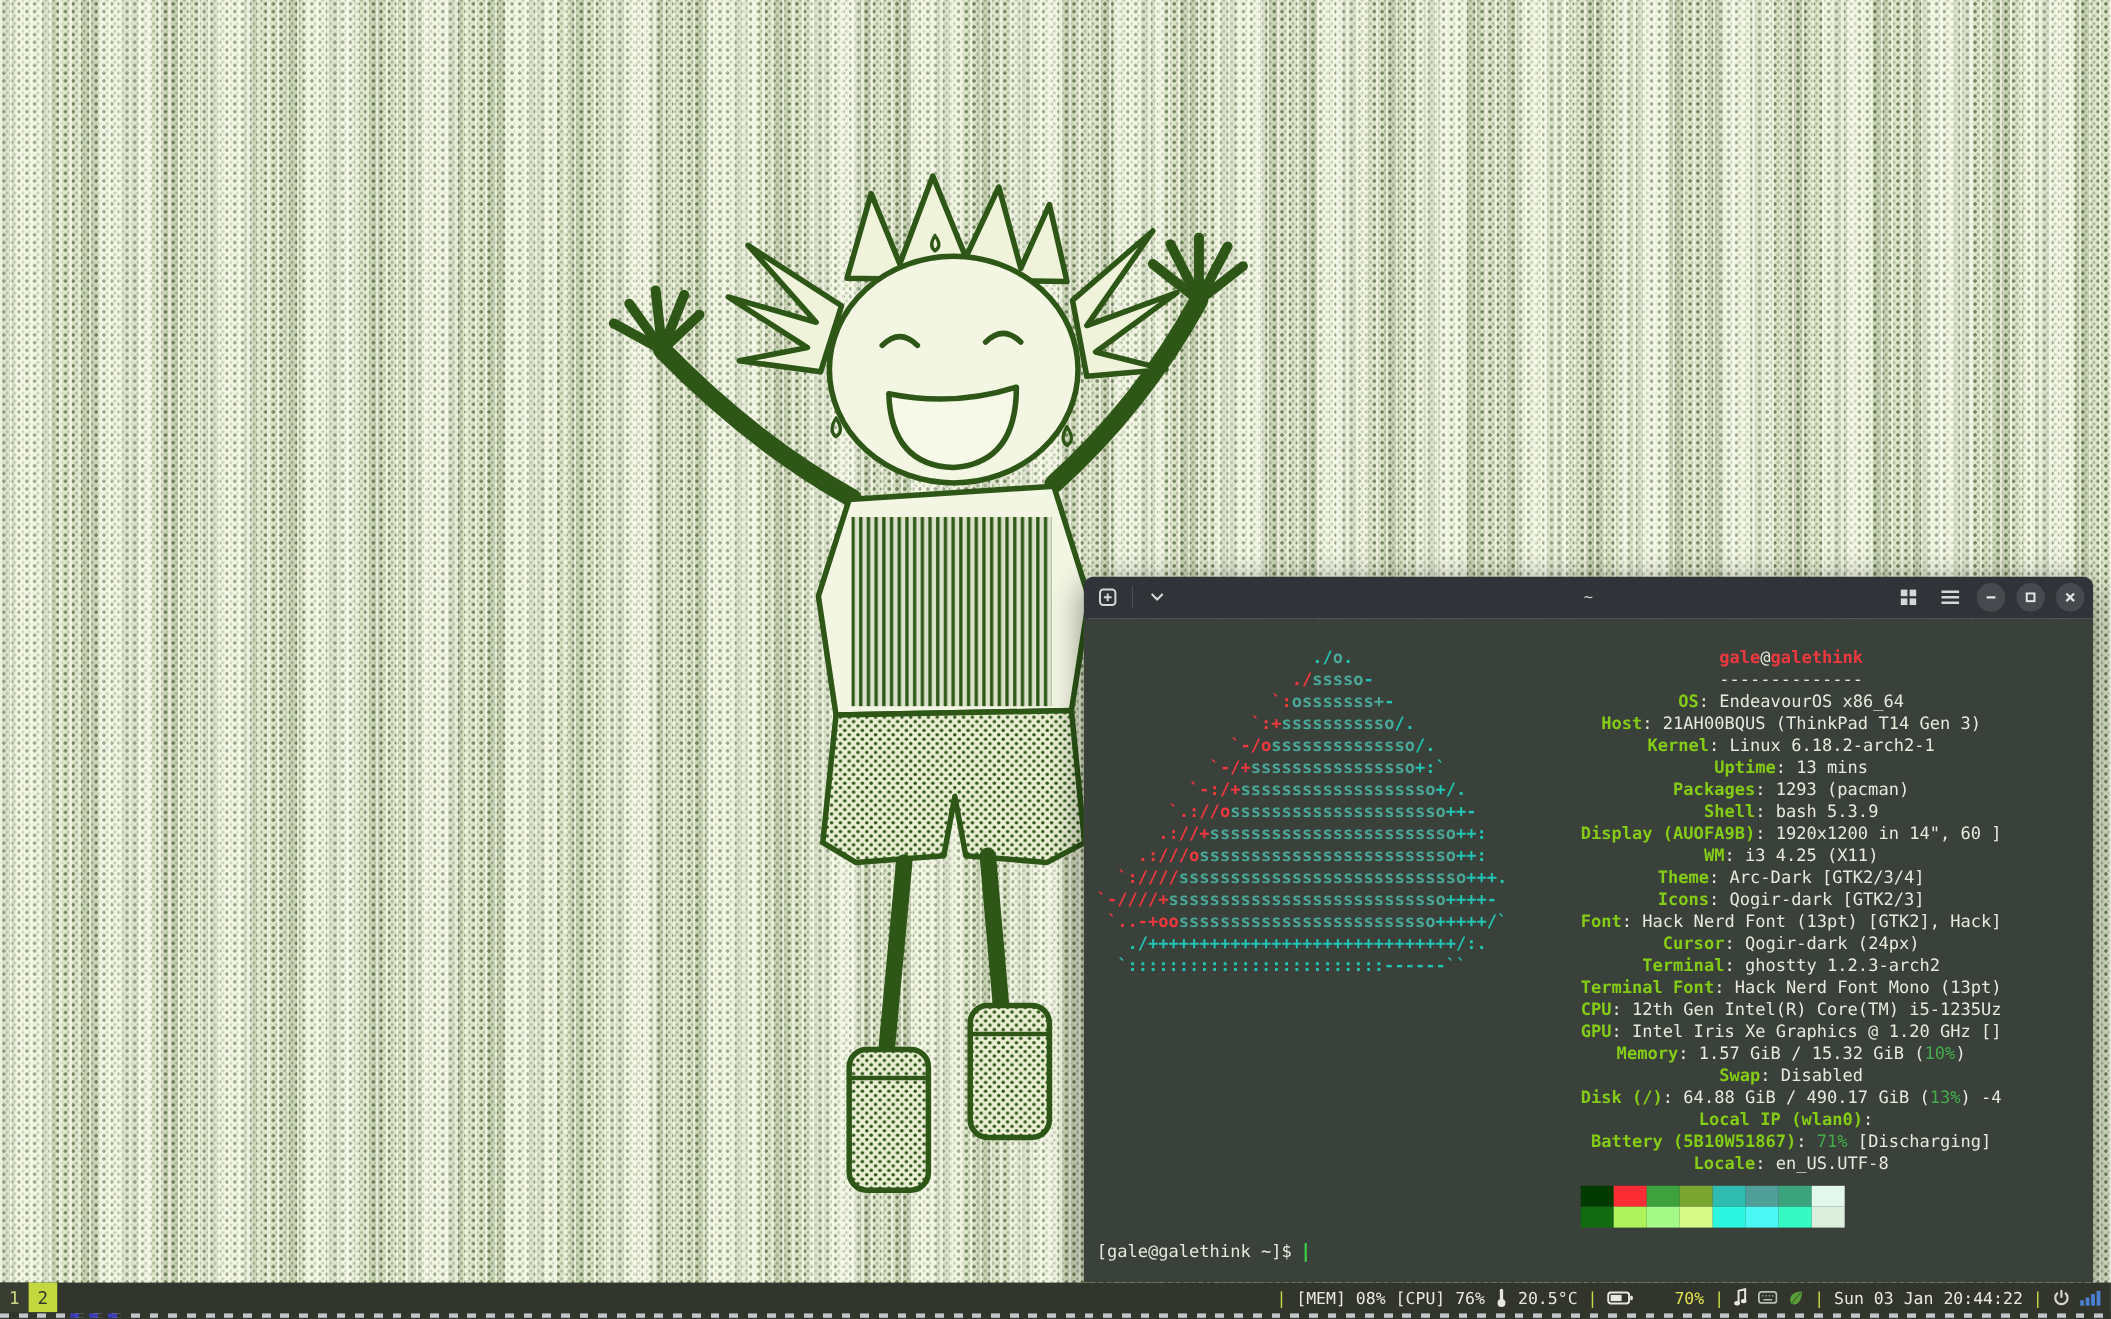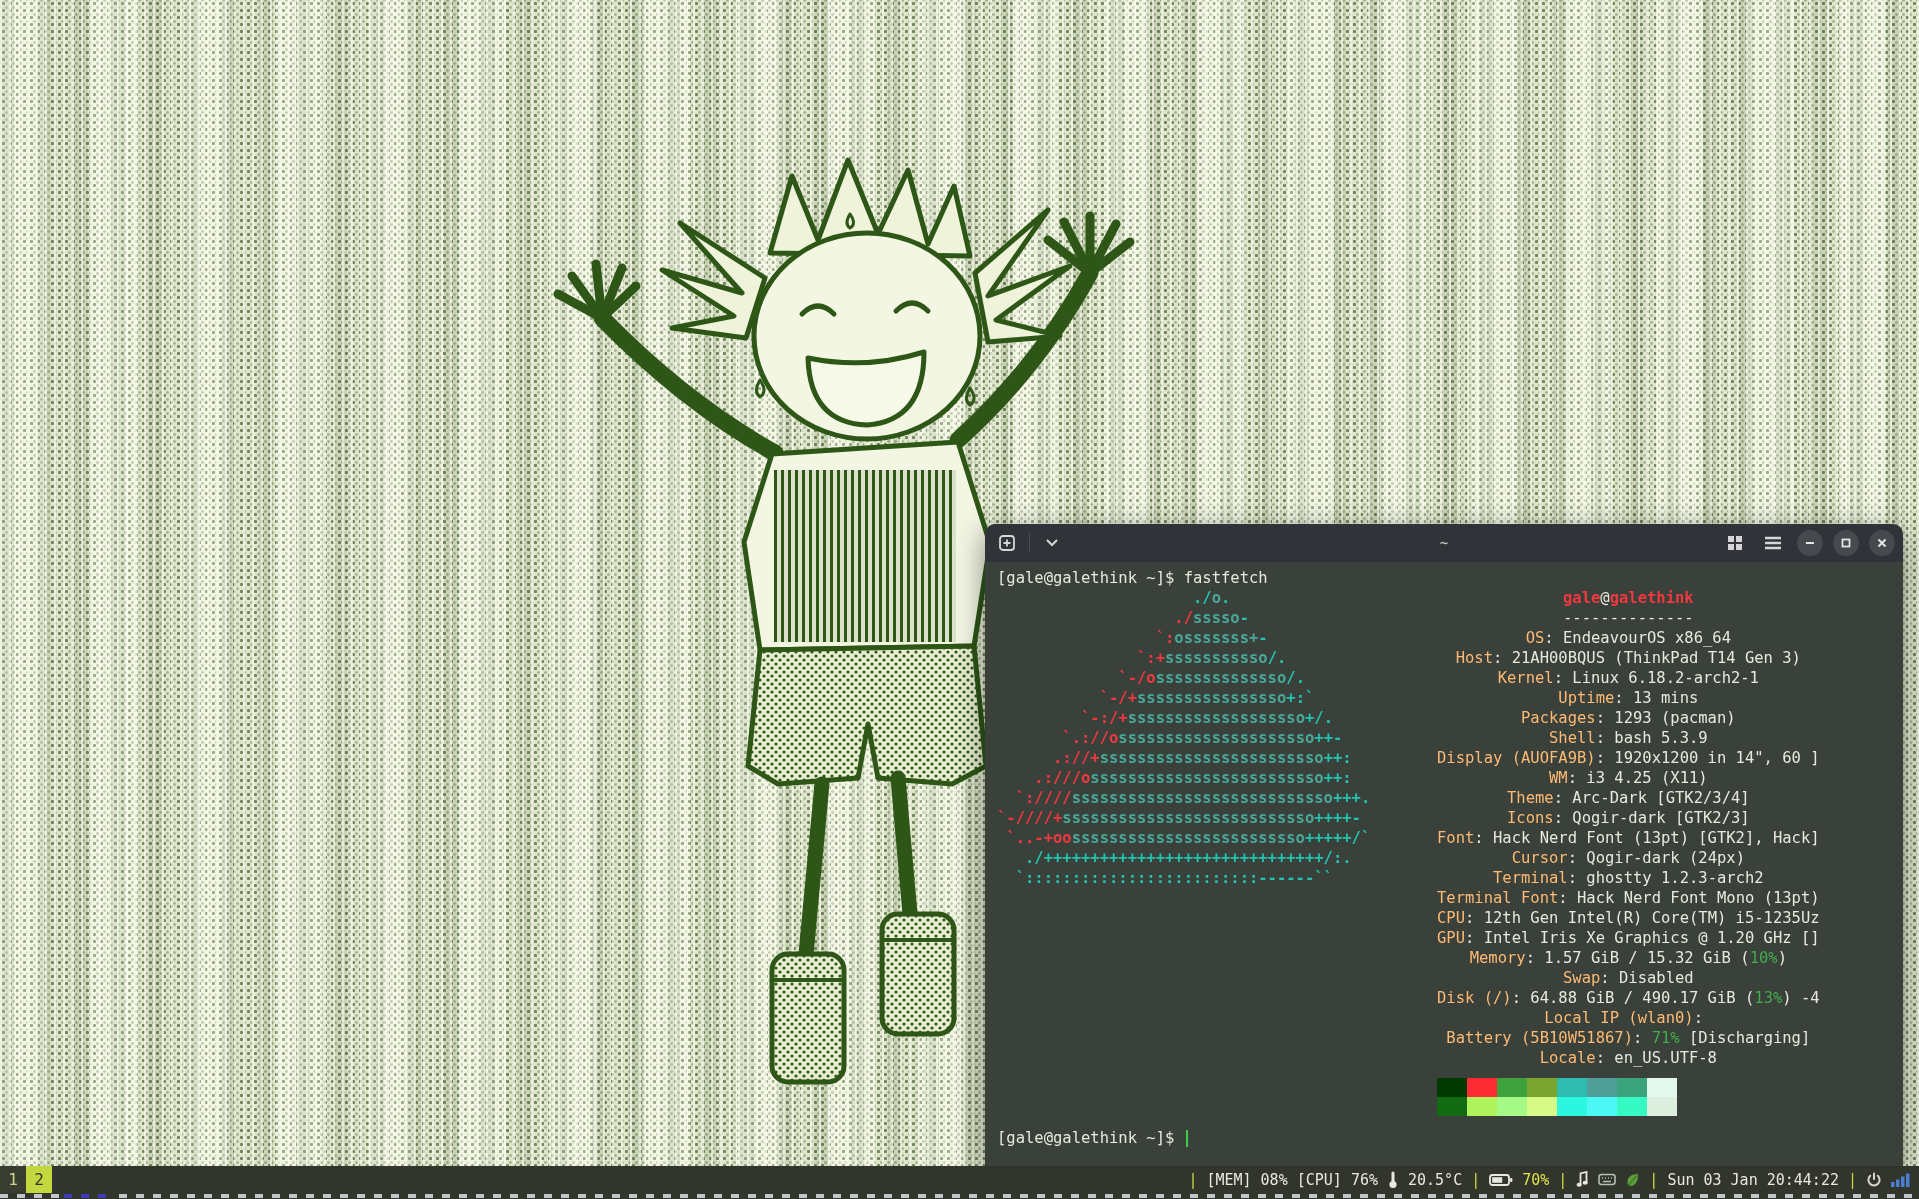--- a/index.html
+++ b/index.html
@@ -53,21 +53,21 @@
   .white { color:#e8e8dd; }
 
   .ascii-art { position:absolute; left:12px; top:26px; white-space:pre; font-weight:bold; }
   .art-line { height:20px; }
   .ar { color:#f0383f; }
   .at { color:#4aa899; }
   .ac { color:#22c3b2; }
 
   .info-col { position:absolute; left:452px; top:26px; white-space:pre;text-align:center; }
   .info-line { height:20px; }
-  .k  { color:#fdba74; font-weight:normal; }
+  .k  { color:#84cc16; font-weight:bold; }
   .p  { color:#e8e8dd; }
   .rb { color:#f0383f; font-weight:bold; }
   .g  { color:#43ab4c; }
 
   .palette { position:absolute; left:452px; top:516px; }
   .pal-row { display:flex; height:19px; }
   .pal-cell { width:30px; height:19px; }
 
   .prompt2 { position:absolute; left:12px; top:566px; white-space:pre; }
   .cursor-beam { display:inline-block; width:2px; height:17px; background:#3ecf4a;
@@ -82,21 +82,21 @@
   .ws-group { display:flex; height:27px; }
   .ws-btn {
     min-width:26px; height:27px; display:flex; align-items:center; justify-content:center;
     font-size:16px; cursor:pointer; padding:0 6px;
   }
   .ws-inactive { background:#383c31; color:#ccd885; }
   .ws-active   { background:#c3d83f; color:#30362a; }
   .bar-right { margin-left:auto; display:flex; align-items:center; gap:9px; padding-right:8px;
     font-size:15px; color:#e8e8df; }
   .bar-sep { color:#c8d944; }
-  .bar-yellow { color:#dfe04b; }
+  .bar-yellow { color:#dfe04b;margin-left:28px; }
   .bar-icon { display:inline-flex; align-items:center; }
   .dash-strip {
     position:relative; height:6px; background:#31352c;
   }
   .dash-strip .dashes {
     position:absolute; inset:1px 0 1px 0;
     background:repeating-linear-gradient(90deg,#c4c4cb 0 8px, rgba(0,0,0,0) 8px 17px);
   }
   .dash-strip .dashes-blue {
     position:absolute; top:1px; bottom:1px; left:64px; width:48px;
@@ -220,21 +220,20 @@
       </div>
       <div class="tb-circle">
         <svg width="12" height="12" viewBox="0 0 12 12">
           <path d="M2.5 2.5 L9.5 9.5 M9.5 2.5 L2.5 9.5" stroke="#e4e4e4" stroke-width="2"></path>
         </svg>
       </div>
     </div>
   </div>
 
   <div class="term-body">
-    <div class="prompt-line"><span class="white">[gale@galethink ~]$ </span><span class="white">fastfetch</span></div>
 
     <div class="ascii-art" id="ascii-art"><div class="art-line"><span class="ac">                     ./</span><span class="at">o</span><span class="ac">.</span></div><div class="art-line"><span class="ar">                   ./</span><span class="at">sssso</span><span class="ac">-</span></div><div class="art-line"><span class="ar">                 `:</span><span class="at">osssssss+</span><span class="ac">-</span></div><div class="art-line"><span class="ar">               `:+</span><span class="at">sssssssssso</span><span class="ac">/.</span></div><div class="art-line"><span class="ar">             `-/o</span><span class="at">ssssssssssssso</span><span class="ac">/.</span></div><div class="art-line"><span class="ar">           `-/+</span><span class="at">ssssssssssssssso</span><span class="ac">+:`</span></div><div class="art-line"><span class="ar">         `-:/+</span><span class="at">sssssssssssssssssso</span><span class="ac">+/.</span></div><div class="art-line"><span class="ar">       `.://o</span><span class="at">sssssssssssssssssssso</span><span class="ac">++-</span></div><div class="art-line"><span class="ar">      .://+</span><span class="at">ssssssssssssssssssssssso</span><span class="ac">++:</span></div><div class="art-line"><span class="ar">    .:///o</span><span class="at">sssssssssssssssssssssssso</span><span class="ac">++:</span></div><div class="art-line"><span class="ar">  `:////</span><span class="at">ssssssssssssssssssssssssssso</span><span class="ac">+++.</span></div><div class="art-line"><span class="ar">`-////+</span><span class="at">sssssssssssssssssssssssssso</span><span class="ac">++++-</span></div><div class="art-line"><span class="ar"> `..-+oo</span><span class="at">sssssssssssssssssssssssso</span><span class="ac">+++++/`</span></div><div class="art-line"><span class="ac">   ./++++++++++++++++++++++++++++++/:.</span></div><div class="art-line"><span class="ac">  `:::::::::::::::::::::::::------``</span></div></div>
     <div class="info-col" id="info-col"><div class="info-line"><span class="rb">gale</span><span class="p">@</span><span class="rb">galethink</span></div><div class="info-line"><span class="p">--------------</span></div><div class="info-line"><span class="k">OS</span><span class="p">: EndeavourOS x86_64</span></div><div class="info-line"><span class="k">Host</span><span class="p">: 21AH00BQUS (ThinkPad T14 Gen 3)</span></div><div class="info-line"><span class="k">Kernel</span><span class="p">: Linux 6.18.2-arch2-1</span></div><div class="info-line"><span class="k">Uptime</span><span class="p">: 13 mins</span></div><div class="info-line"><span class="k">Packages</span><span class="p">: 1293 (pacman)</span></div><div class="info-line"><span class="k">Shell</span><span class="p">: bash 5.3.9</span></div><div class="info-line"><span class="k">Display (AUOFA9B)</span><span class="p">: 1920x1200 in 14", 60 ]</span></div><div class="info-line"><span class="k">WM</span><span class="p">: i3 4.25 (X11)</span></div><div class="info-line"><span class="k">Theme</span><span class="p">: Arc-Dark [GTK2/3/4]</span></div><div class="info-line"><span class="k">Icons</span><span class="p">: Qogir-dark [GTK2/3]</span></div><div class="info-line"><span class="k">Font</span><span class="p">: Hack Nerd Font (13pt) [GTK2], Hack]</span></div><div class="info-line"><span class="k">Cursor</span><span class="p">: Qogir-dark (24px)</span></div><div class="info-line"><span class="k">Terminal</span><span class="p">: ghostty 1.2.3-arch2</span></div><div class="info-line"><span class="k">Terminal Font</span><span class="p">: Hack Nerd Font Mono (13pt)</span></div><div class="info-line"><span class="k">CPU</span><span class="p">: 12th Gen Intel(R) Core(TM) i5-1235Uz</span></div><div class="info-line"><span class="k">GPU</span><span class="p">: Intel Iris Xe Graphics @ 1.20 GHz []</span></div><div class="info-line"><span class="k">Memory</span><span class="p">: 1.57 GiB / 15.32 GiB (</span><span class="g">10%</span><span class="p">)</span></div><div class="info-line"><span class="k">Swap</span><span class="p">: Disabled</span></div><div class="info-line"><span class="k">Disk (/)</span><span class="p">: 64.88 GiB / 490.17 GiB (</span><span class="g">13%</span><span class="p">) -4</span></div><div class="info-line"><span class="k">Local IP (wlan0)</span><span class="p">: </span></div><div class="info-line"><span class="k">Battery (5B10W51867)</span><span class="p">: </span><span class="g">71%</span><span class="p"> [Discharging]</span></div><div class="info-line"><span class="k">Locale</span><span class="p">: en_US.UTF-8</span></div></div>
 
     <div class="palette">
       <div class="pal-row" id="pal-row1">
           <div class="pal-cell" style="background: rgb(0, 58, 0);"></div>
           <div class="pal-cell" style="background: rgb(252, 44, 53);"></div>
           <div class="pal-cell" style="background: rgb(61, 162, 60);"></div>
           <div class="pal-cell" style="background: rgb(122, 166, 47);"></div>

